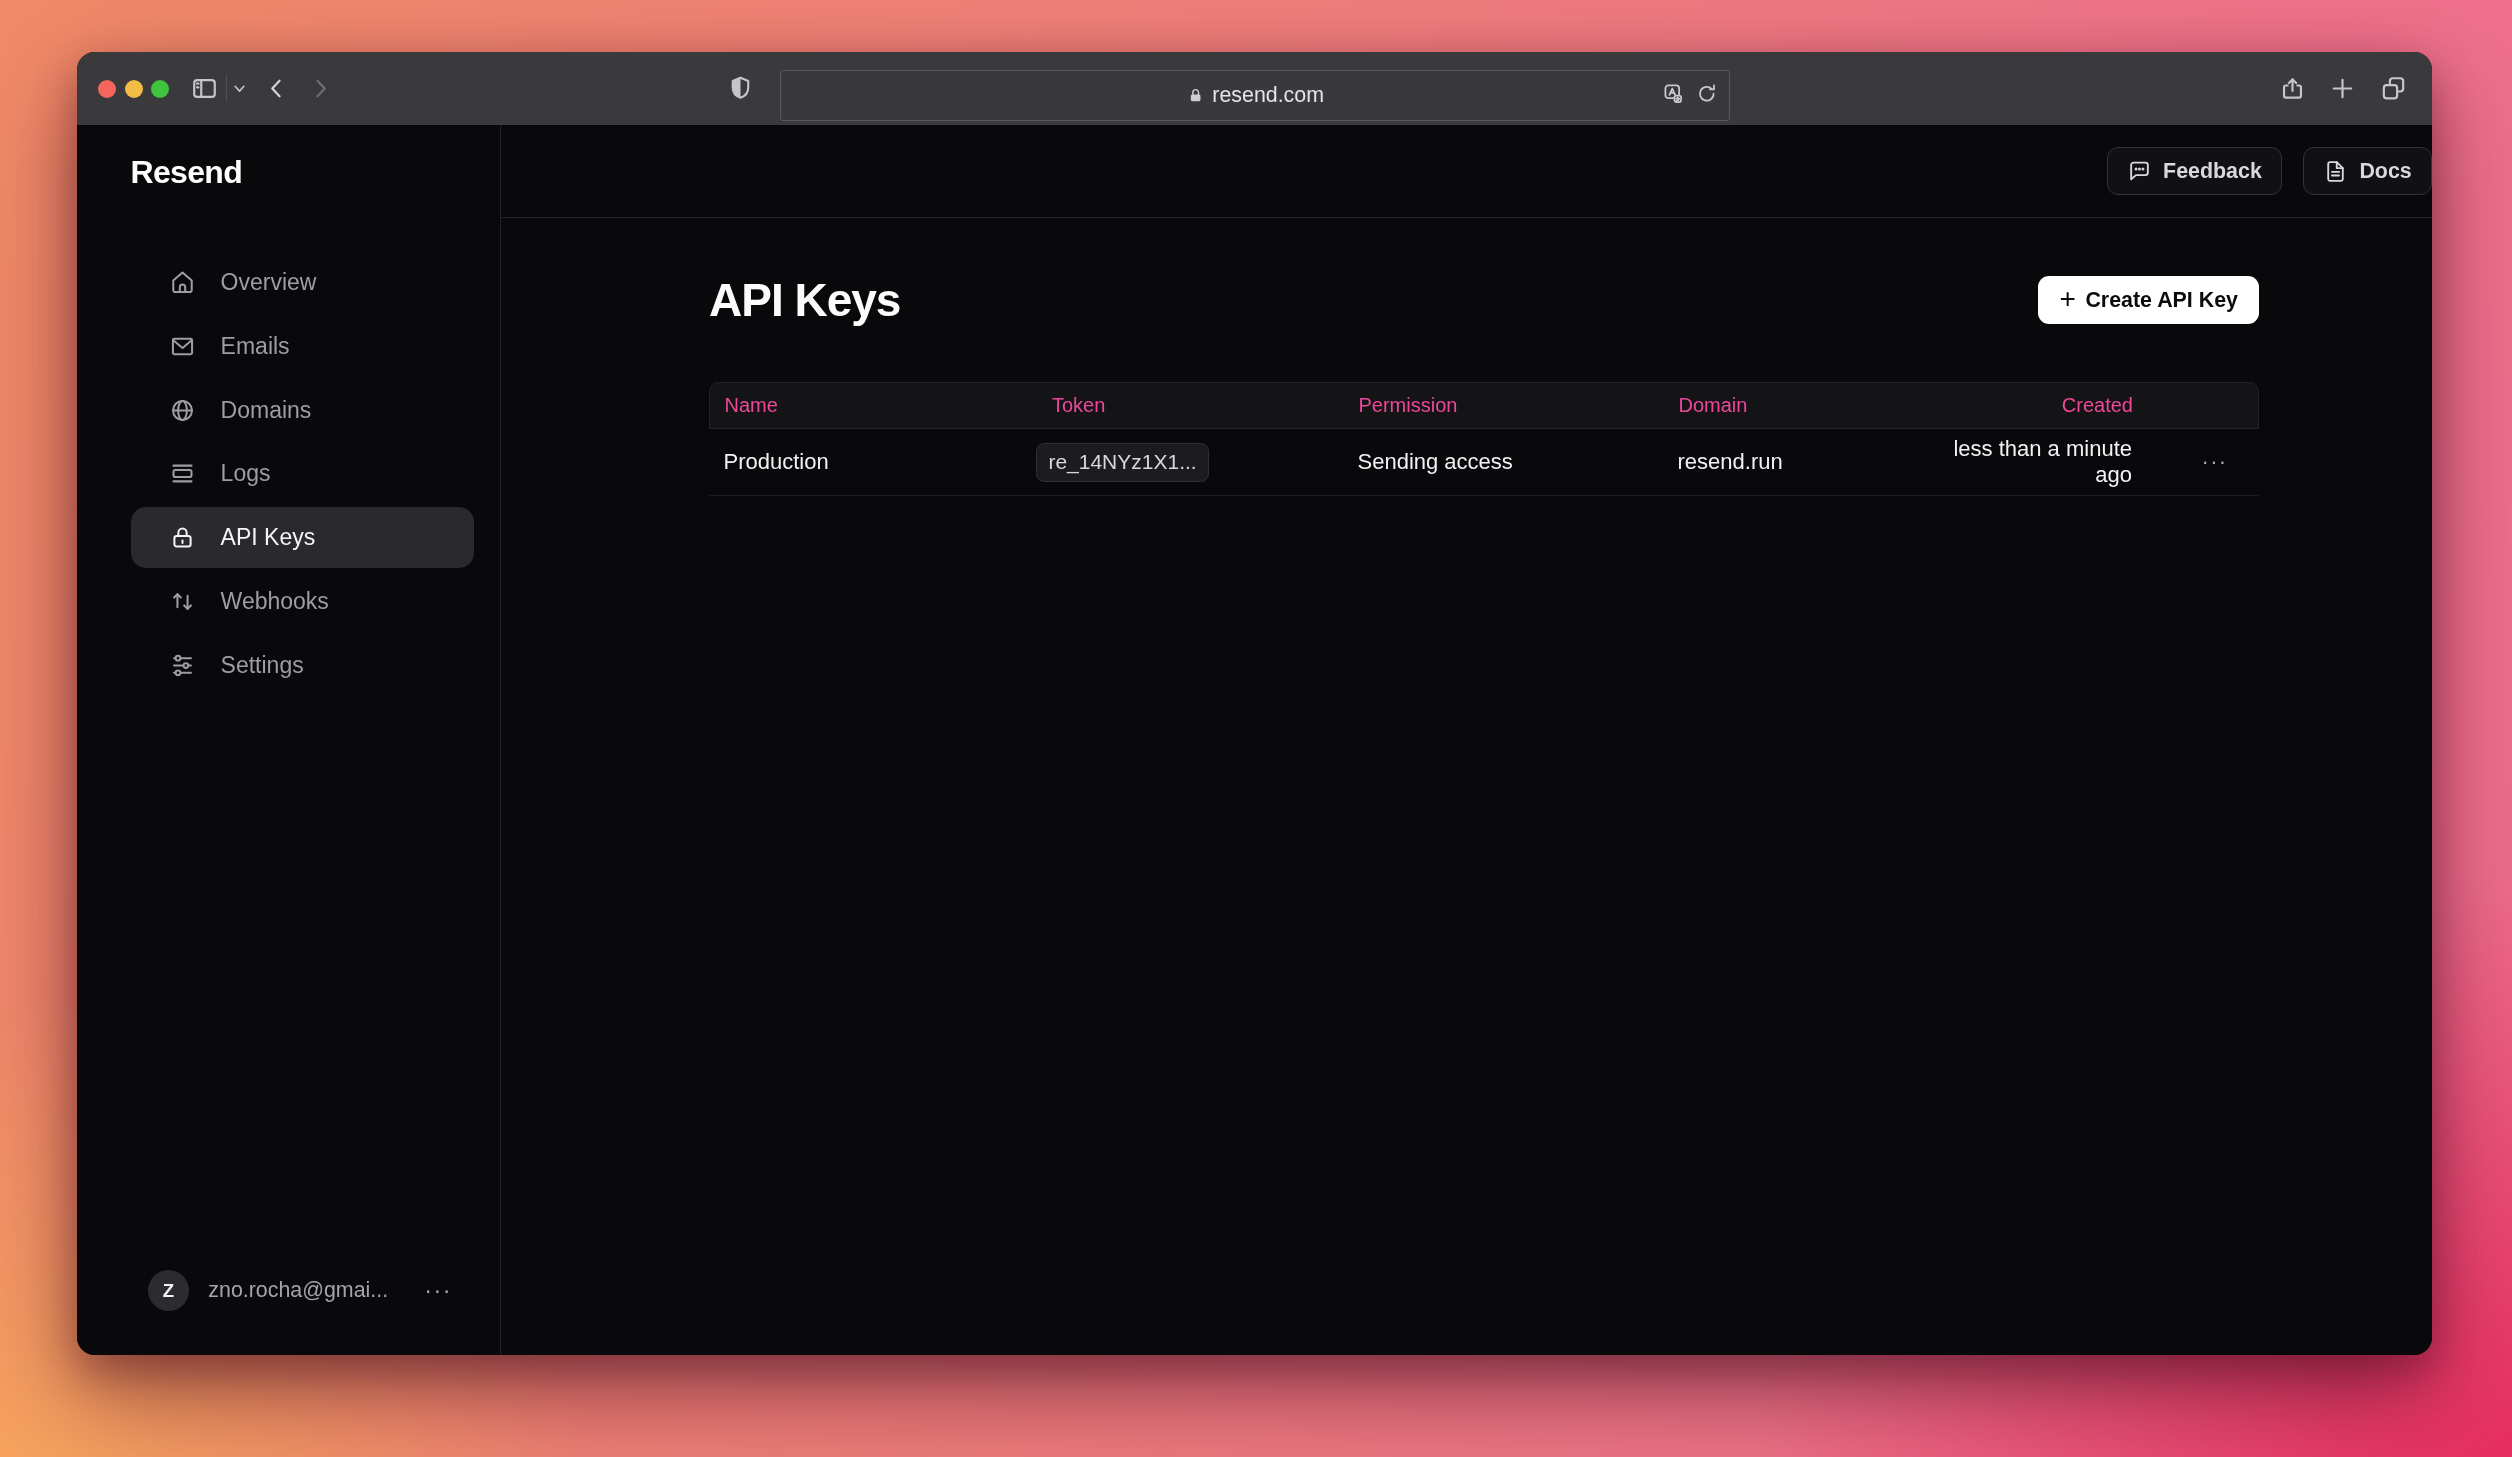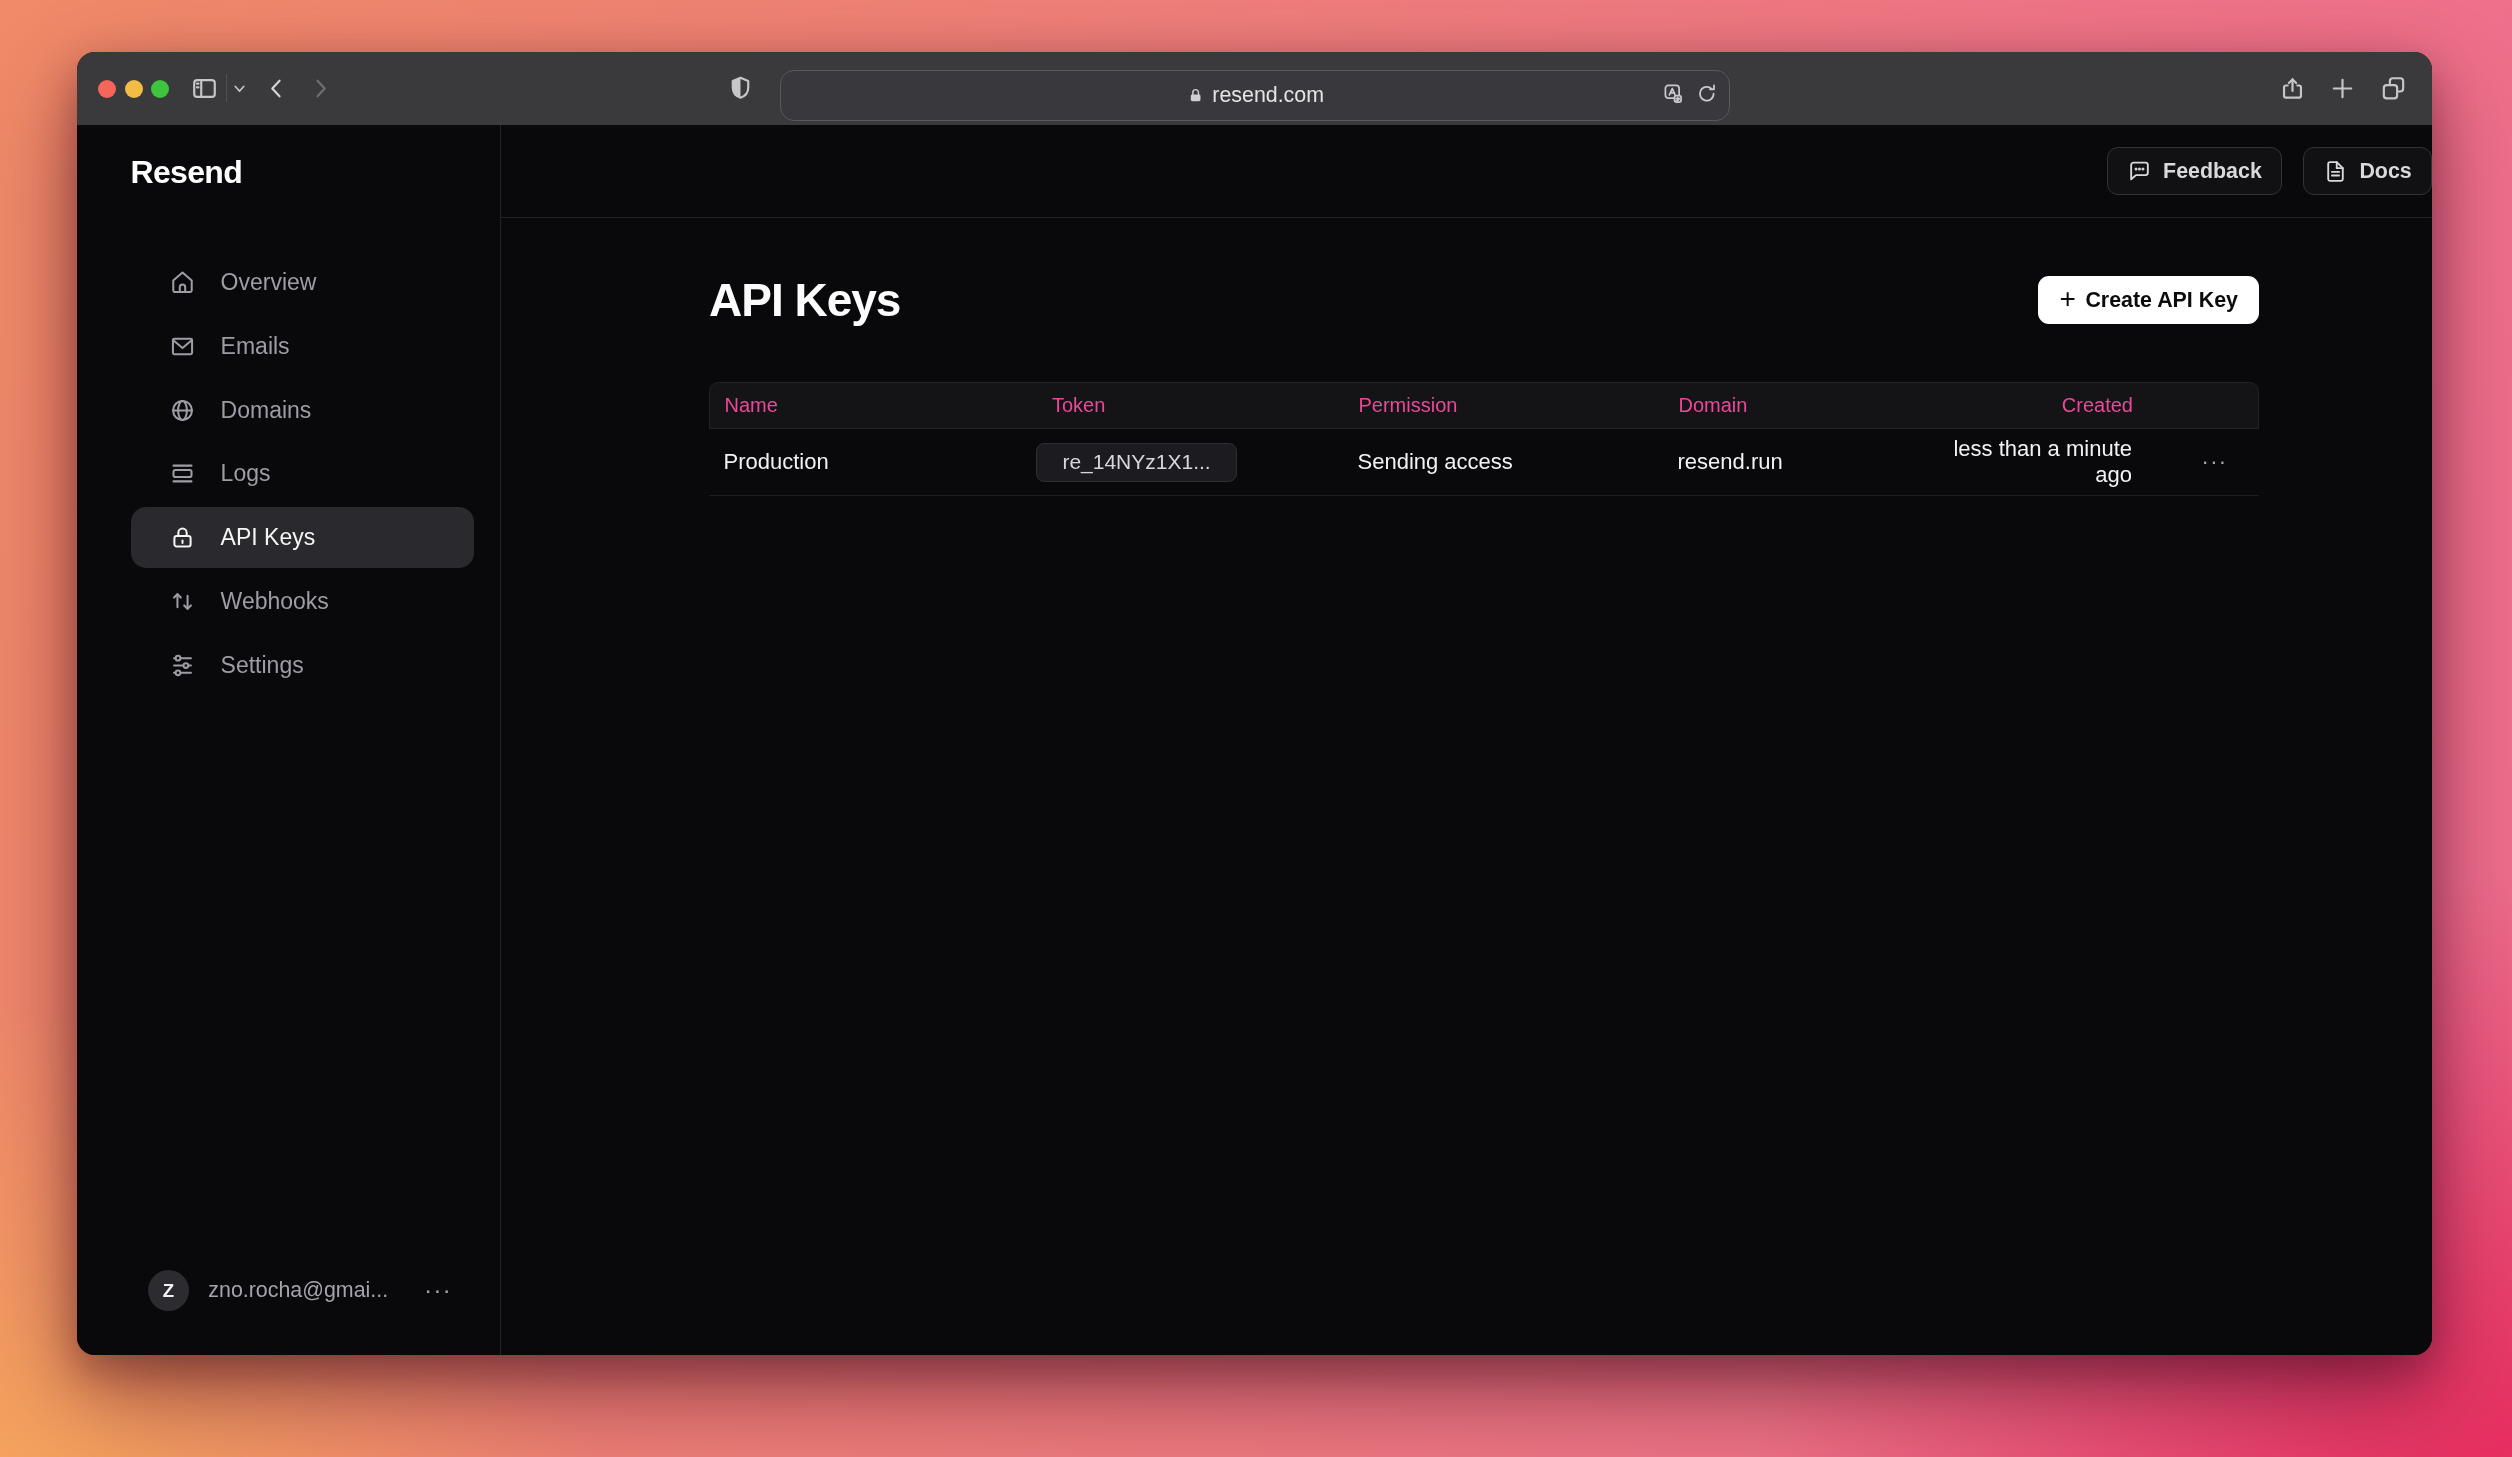--- a/index.html
+++ b/index.html
@@ -31,21 +31,21 @@
 
   .tb-icon{ color:#C6C6CA; display:flex; align-items:center; justify-content:center; position:absolute; top:0; height:73px; }
   .tb-icon svg{ width:29px; height:29px; }
   .tb-icon.small svg{ width:21px; height:21px; }
   .dim{ color:#6E6E72; }
   .bright{ color:#D4D4D7; }
   .tb-divider{ position:absolute; left:149px; top:22px; width:1.4px; height:28px; background:#515155; }
 
   .urlbar{
     position:absolute; left:703px; top:18px; width:950px; height:51px;
-    border:1.4px solid #58585D; border-radius:14px; background:#39393D;
+    border:1.4px solid #58585D; border-radius:3px; background:#39393D;
     display:flex; align-items:center; justify-content:center; color:#E4E4E6;
   }
   .urlbar .lock-icon svg{ width:19.3px; height:19.3px; margin-right:7px; display:block; color:#CFCFD3;}
   .url-text{ font-size:21.4px; }
   .url-right{ position:absolute; right:11px; top:0; height:48px; display:flex; align-items:center; gap:9.7px; color:#C9C9CD; }
   .url-right svg{ width:23.5px; height:23.5px; }
 
   
   .app{ flex:1; display:flex; background:#09090B; min-height:0; }
 
@@ -102,21 +102,21 @@
     color:#ec4899; font-size:20px;
   }
   .th{ padding-left:14.5px; }
   .th.right{ text-align:right; padding-right:39px; }
   .trow{ height:67px; border-bottom:1.4px solid #1E1E22; color:#F2F2F4; font-size:22px; }
   .td{ padding-left:14.5px; }
   .td.right{ text-align:right; padding-right:39px; }
   .td.center{ text-align:center; padding-left:0; }
   .token-cell{ padding-left:1.4px; }
   .token-chip{
-    display:inline-flex; align-items:center; height:39px; padding:0 25px;
+    display:inline-flex; align-items:center; height:39px; padding:0 11px;
     background:#1C1C20; border:1.4px solid #2F2F35; border-radius:8.3px;
     color:#D8D8DC; font-size:21px; cursor:pointer;
   }
   .row-menu{ color:#ABABB2; font-size:22px; letter-spacing:1.4px; cursor:pointer; }
 
   svg{ fill:none; stroke:currentColor; stroke-width:1.8; stroke-linecap:round; stroke-linejoin:round; }
 </style>
 </head>
 <body>
 

